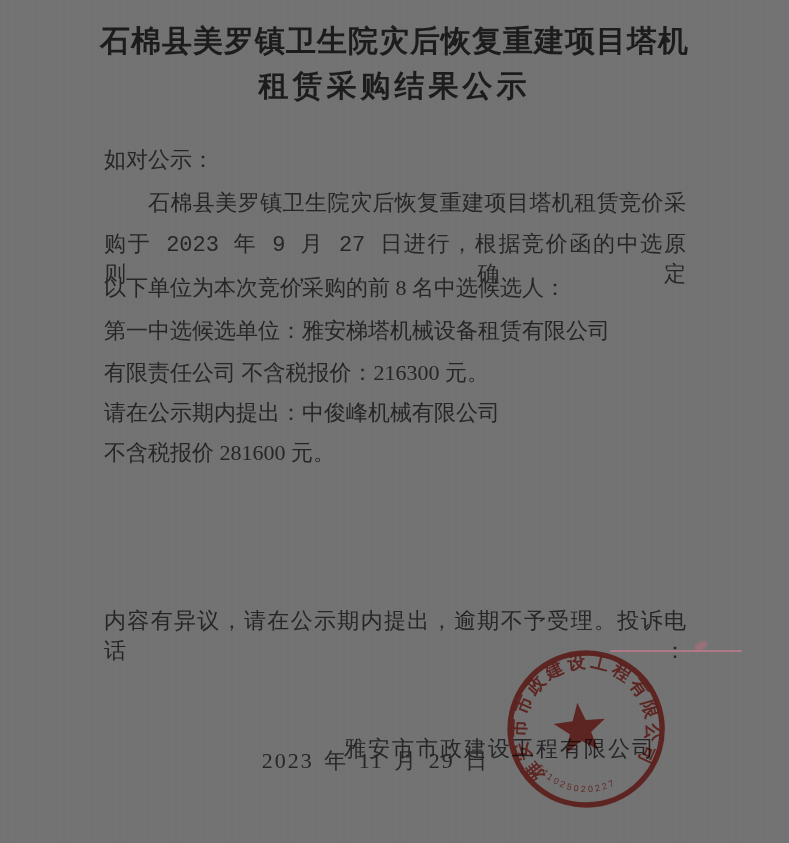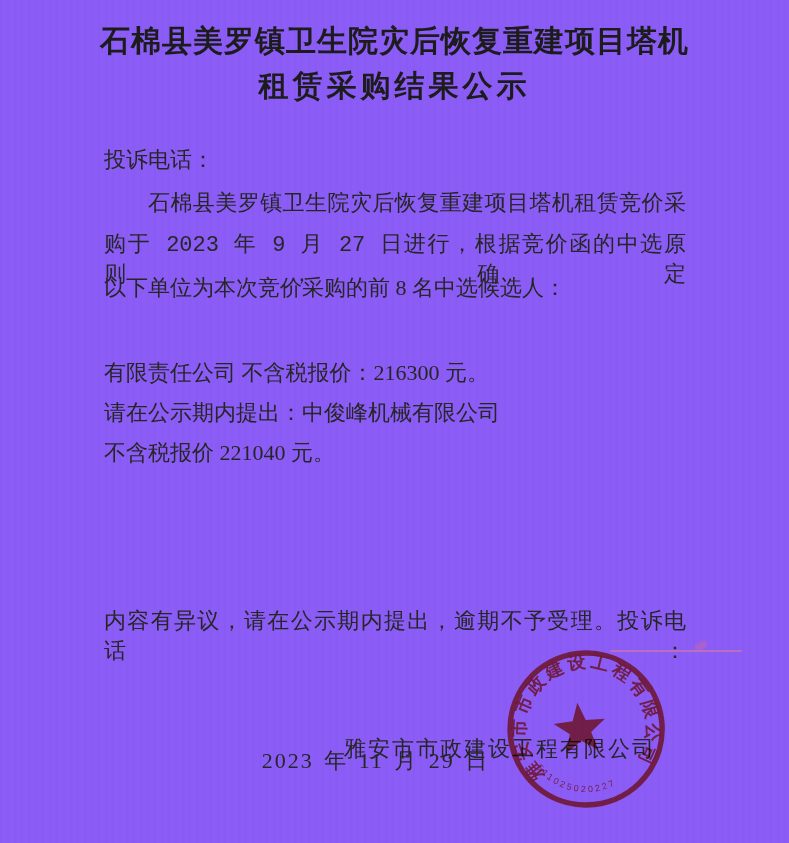--- a/index.html
+++ b/index.html
@@ -1,19 +1,19 @@
 <!DOCTYPE html>
 <html><head>
 <meta charset="utf-8">
 <style>
   html,body{margin:0;padding:0;}
   .page{
     position:relative;
     width:789px;height:843px;
-    background:#8b5cf6;
+    background:#737373;
     overflow:hidden;
     font-family:"Liberation Serif", serif;
     color:#262626;
   }
   
   .page::before{
     content:"";position:absolute;inset:0;
     background:
       repeating-linear-gradient(90deg, rgba(0,0,0,0.012) 0 2px, rgba(0,0,0,0) 2px 7px);
     pointer-events:none;
@@ -73,29 +73,30 @@
 </head>
 <body>
 
 <div class="page">
 
   <div class="doc-title">
     <div class="t1">石棉县美罗镇卫生院灾后恢复重建项目塔机</div>
     <div class="t2">租赁采购结果公示</div>
   </div>
 
-  <div class="bline" style="top:145px">投诉电话：</div>
+  <div class="bline" style="top:145px">如对公示：</div>
 
   <div class="bline just indent" style="top:190px">石棉县美罗镇卫生院灾后恢复重建项目塔机租赁竞价采</div>
   <div class="bline just" style="top:231px">购于 2023 年 9 月 27 日进行，根据竞价函的中选原则，确定</div>
   <div class="bline" style="top:273px">以下单位为本次竞价采购的前 8 名中选候选人：</div>
 
+  <div class="bline" style="top:316px">第一中选候选单位：雅安梯塔机械设备租赁有限公司</div>
   <div class="bline" style="top:358px">有限责任公司 不含税报价：216300 元。</div>
   <div class="bline" style="top:398px">请在公示期内提出：中俊峰机械有限公司</div>
-  <div class="bline" style="top:438px">不含税报价 221040 元。</div>
+  <div class="bline" style="top:438px">不含税报价 281600 元。</div>
 
   <div class="bline just" style="top:608px">内容有异议，请在公示期内提出，逾期不予受理。投诉电话：</div>
 
   <div class="scan-line"></div>
   <div class="scan-mark"></div>
 
   <div class="sig-company">雅安市市政建设工程有限公司</div>
   <div class="sig-date">2023 年 11 月 29 日</div>
 
   <svg class="seal" viewBox="0 0 166 166" xmlns="http://www.w3.org/2000/svg">

